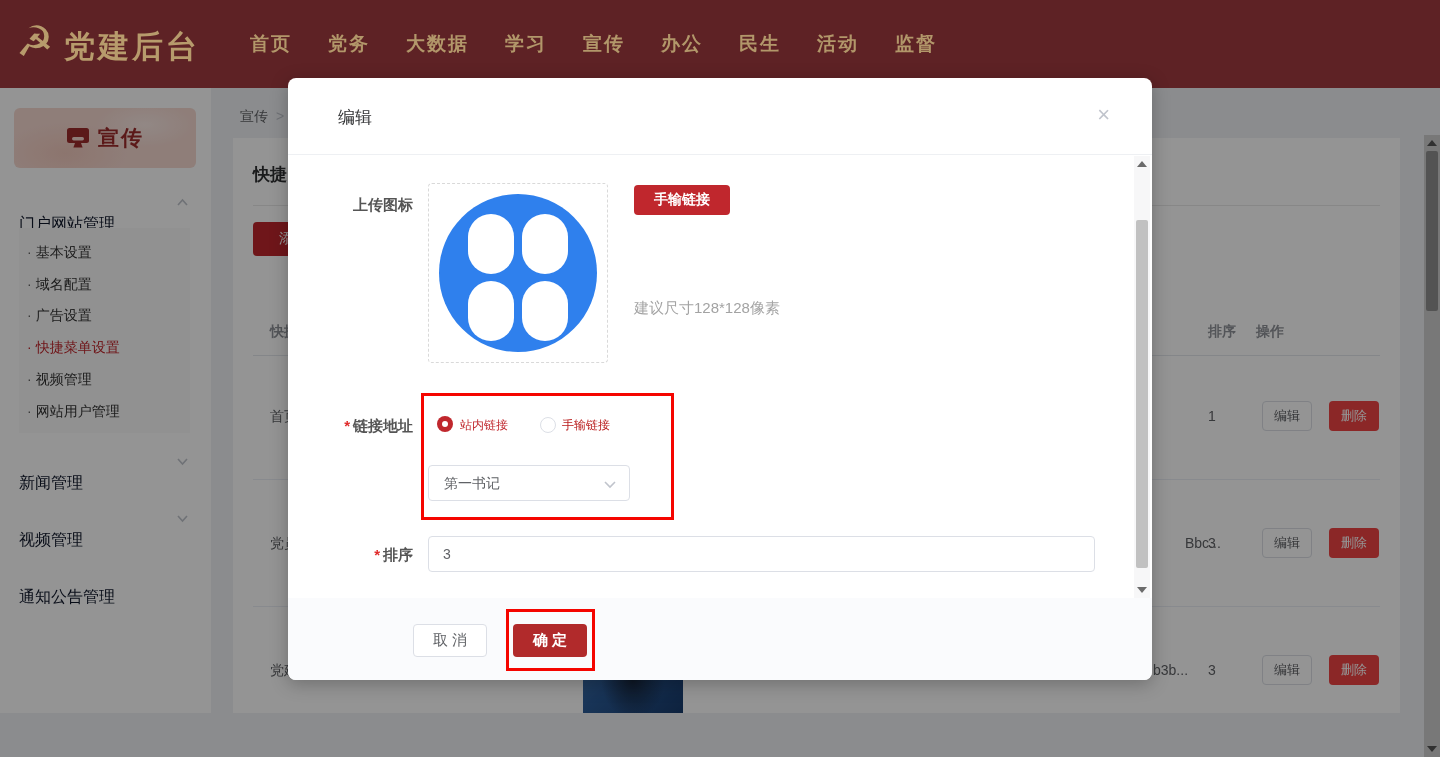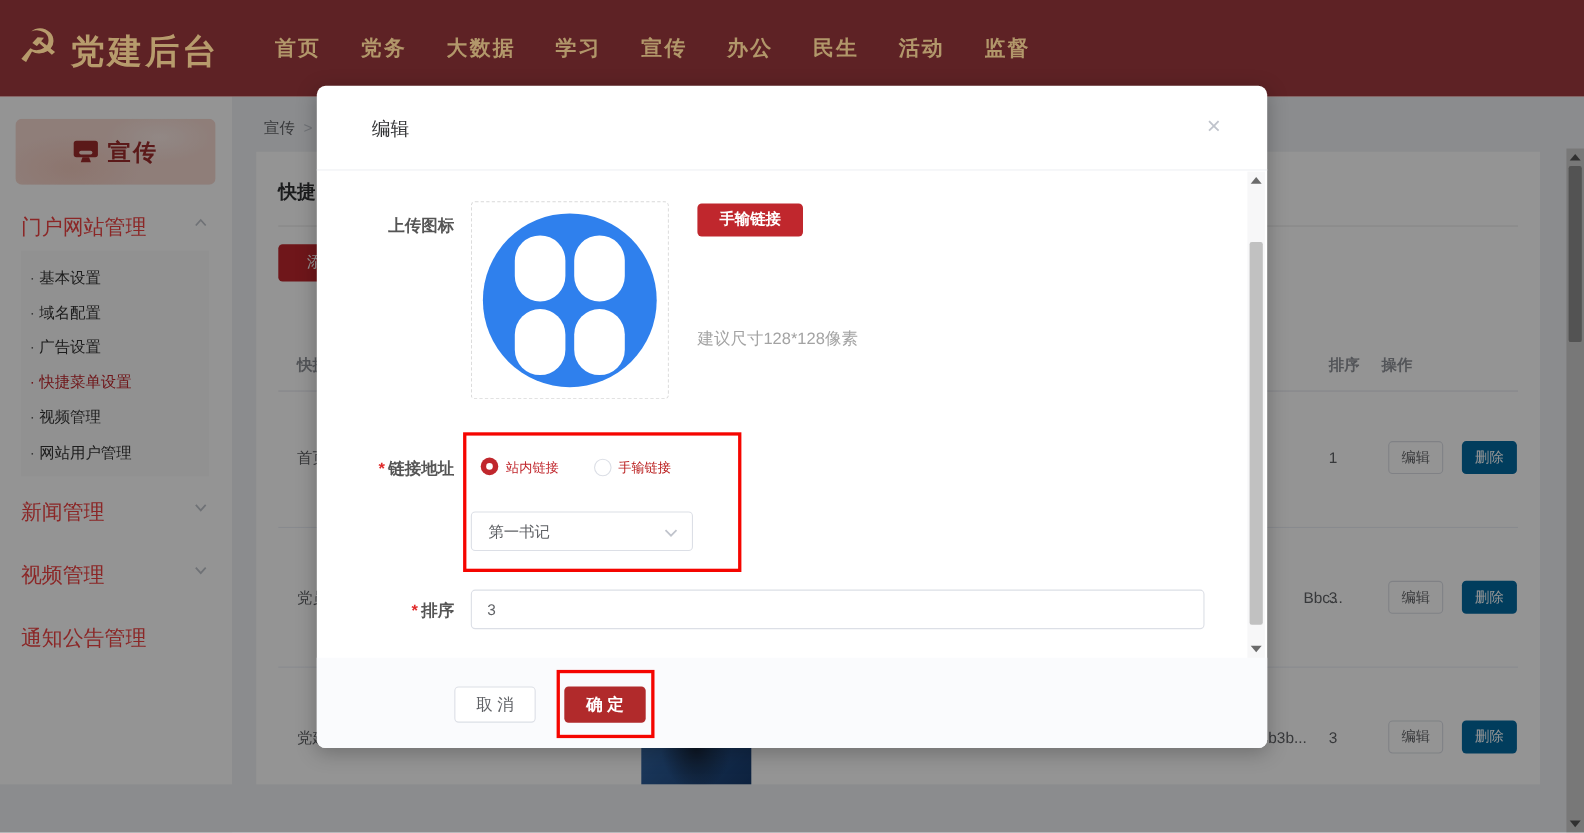--- a/index.html
+++ b/index.html
@@ -17,21 +17,21 @@
   .user-name { font-size:15px; font-weight:bold; color:#b2976a; }
 
   
   .sidebar { position:absolute; left:0; top:88px; width:211px; height:625px; background:#ffffff; z-index:1; }
   .side-banner { position:absolute; left:14px; top:20px; width:182px; height:60px; border-radius:6px;
      background: radial-gradient(70px 32px at 72% 28%, #fbeae5 0%, rgba(251,234,229,0) 70%),
                  radial-gradient(90px 44px at 28% 75%, #f2cabe 0%, rgba(242,202,190,0) 70%),
                  #f6d9d1;
      display:flex; align-items:center; justify-content:center; gap:8px; }
   .side-banner .banner-label { font-size:21px; font-weight:bold; color:#9e2b2b; letter-spacing:2px; }
-  .side-group { position:absolute; left:19px; font-size:19px; color:#ef4444; cursor:pointer; }
+  .side-group { position:absolute; left:19px; font-size:16px; color:#0f172a; cursor:pointer;margin-top:20px; }
   .side-chevron { position:absolute; left:176px; cursor:pointer; }
   .side-sub { position:absolute; left:19px; top:140px; width:171px; height:205px; background:#fafafa; }
   .sub-item { position:absolute; left:8px; font-size:14px; color:#333; cursor:pointer; white-space:nowrap; }
   .sub-item .bullet { margin-right:4px; color:#666; }
   .sub-item.active, .sub-item.active .bullet { color:#c0272d; }
 
   
   .content-bg { position:absolute; left:211px; top:88px; width:1229px; height:669px; background:#f0f2f5; z-index:1; }
   .breadcrumb { position:absolute; left:240px; top:108px; font-size:14px; color:#606266; z-index:1; }
   .breadcrumb .sep { color:#c0c4cc; margin-left:8px; }
@@ -39,21 +39,21 @@
   .card-title { position:absolute; left:20px; top:25px; font-size:17px; font-weight:bold; color:#303133; }
   .card-title-line { position:absolute; left:20px; top:67px; width:1127px; height:1px; background:#e8e8e8; }
   .add-btn { position:absolute; left:20px; top:84px; width:80px; height:34px; background:#c0272d; color:#fff;
              font-size:14px; border:none; border-radius:4px; cursor:pointer; }
   .th { position:absolute; font-size:14px; color:#909399; font-weight:bold; top:185px; }
   .th-line { position:absolute; left:20px; top:217px; width:1127px; height:1px; background:#e4e7ed; }
   .row-line { position:absolute; left:20px; width:1127px; height:1px; background:#ebeef5; }
   .td { position:absolute; font-size:14px; color:#606266; white-space:nowrap; }
   .row-btn { position:absolute; width:50px; height:30px; font-size:13px; border-radius:4px; cursor:pointer; }
   .row-btn.edit { background:#fff; border:1px solid #dcdfe6; color:#606266; }
-  .row-btn.del  { background:#0369a1; border:none; color:#fff;text-align:center; }
+  .row-btn.del  { background:#ef4444; border:none; color:#fff;text-align:center; }
   .row-thumb { position:absolute; left:350px; top:490px; width:100px; height:85px;
      background: radial-gradient(40px 50px at 50% 60%, #17263c 0%, rgba(23,38,60,0) 80%),
                  linear-gradient(135deg, #4d7fb5 0%, #2a5a96 45%, #173a6b 100%); }
 
   
   .page-scroll { position:absolute; left:1424px; top:135px; width:16px; height:622px; background:#cfcfcf; z-index:1; }
   .page-scroll .thumb { position:absolute; left:2px; top:16px; width:12px; height:160px; background:#8f8f8f; border-radius:2px; }
   .tri-up    { width:0; height:0; border-left:5px solid transparent; border-right:5px solid transparent; border-bottom:6px solid #555; position:absolute; }
   .tri-down  { width:0; height:0; border-left:5px solid transparent; border-right:5px solid transparent; border-top:6px solid #555; position:absolute; }
 

